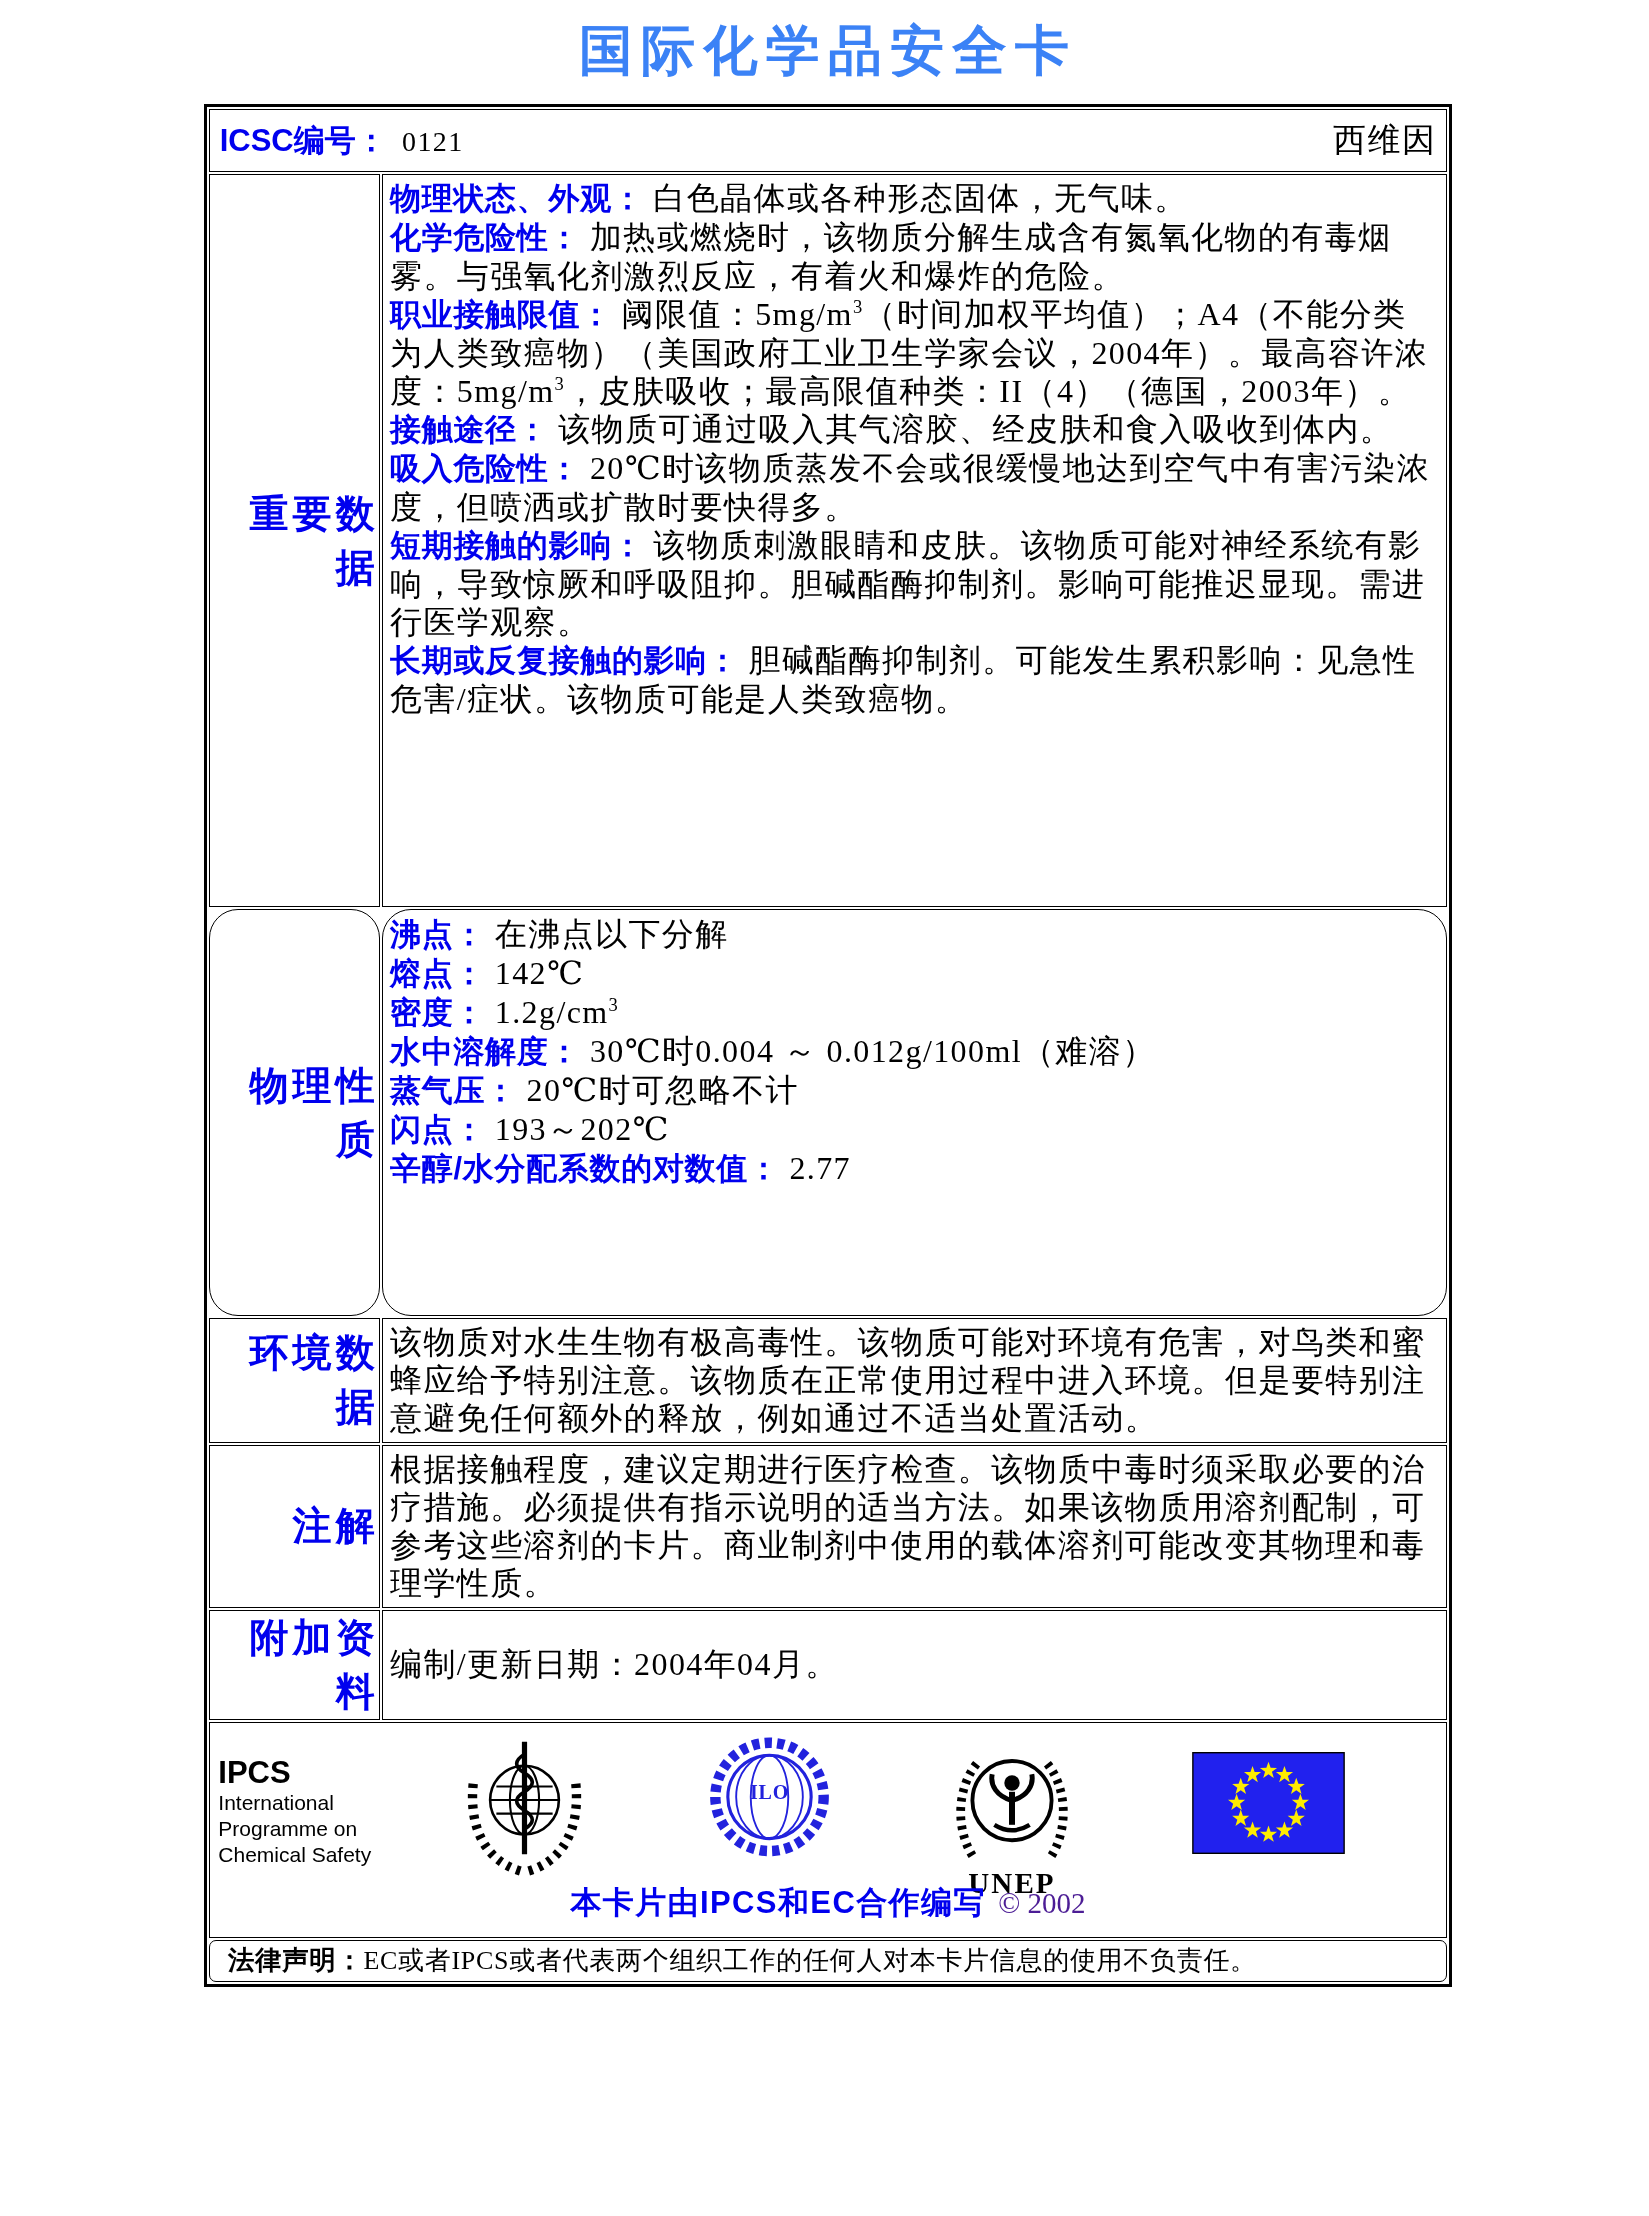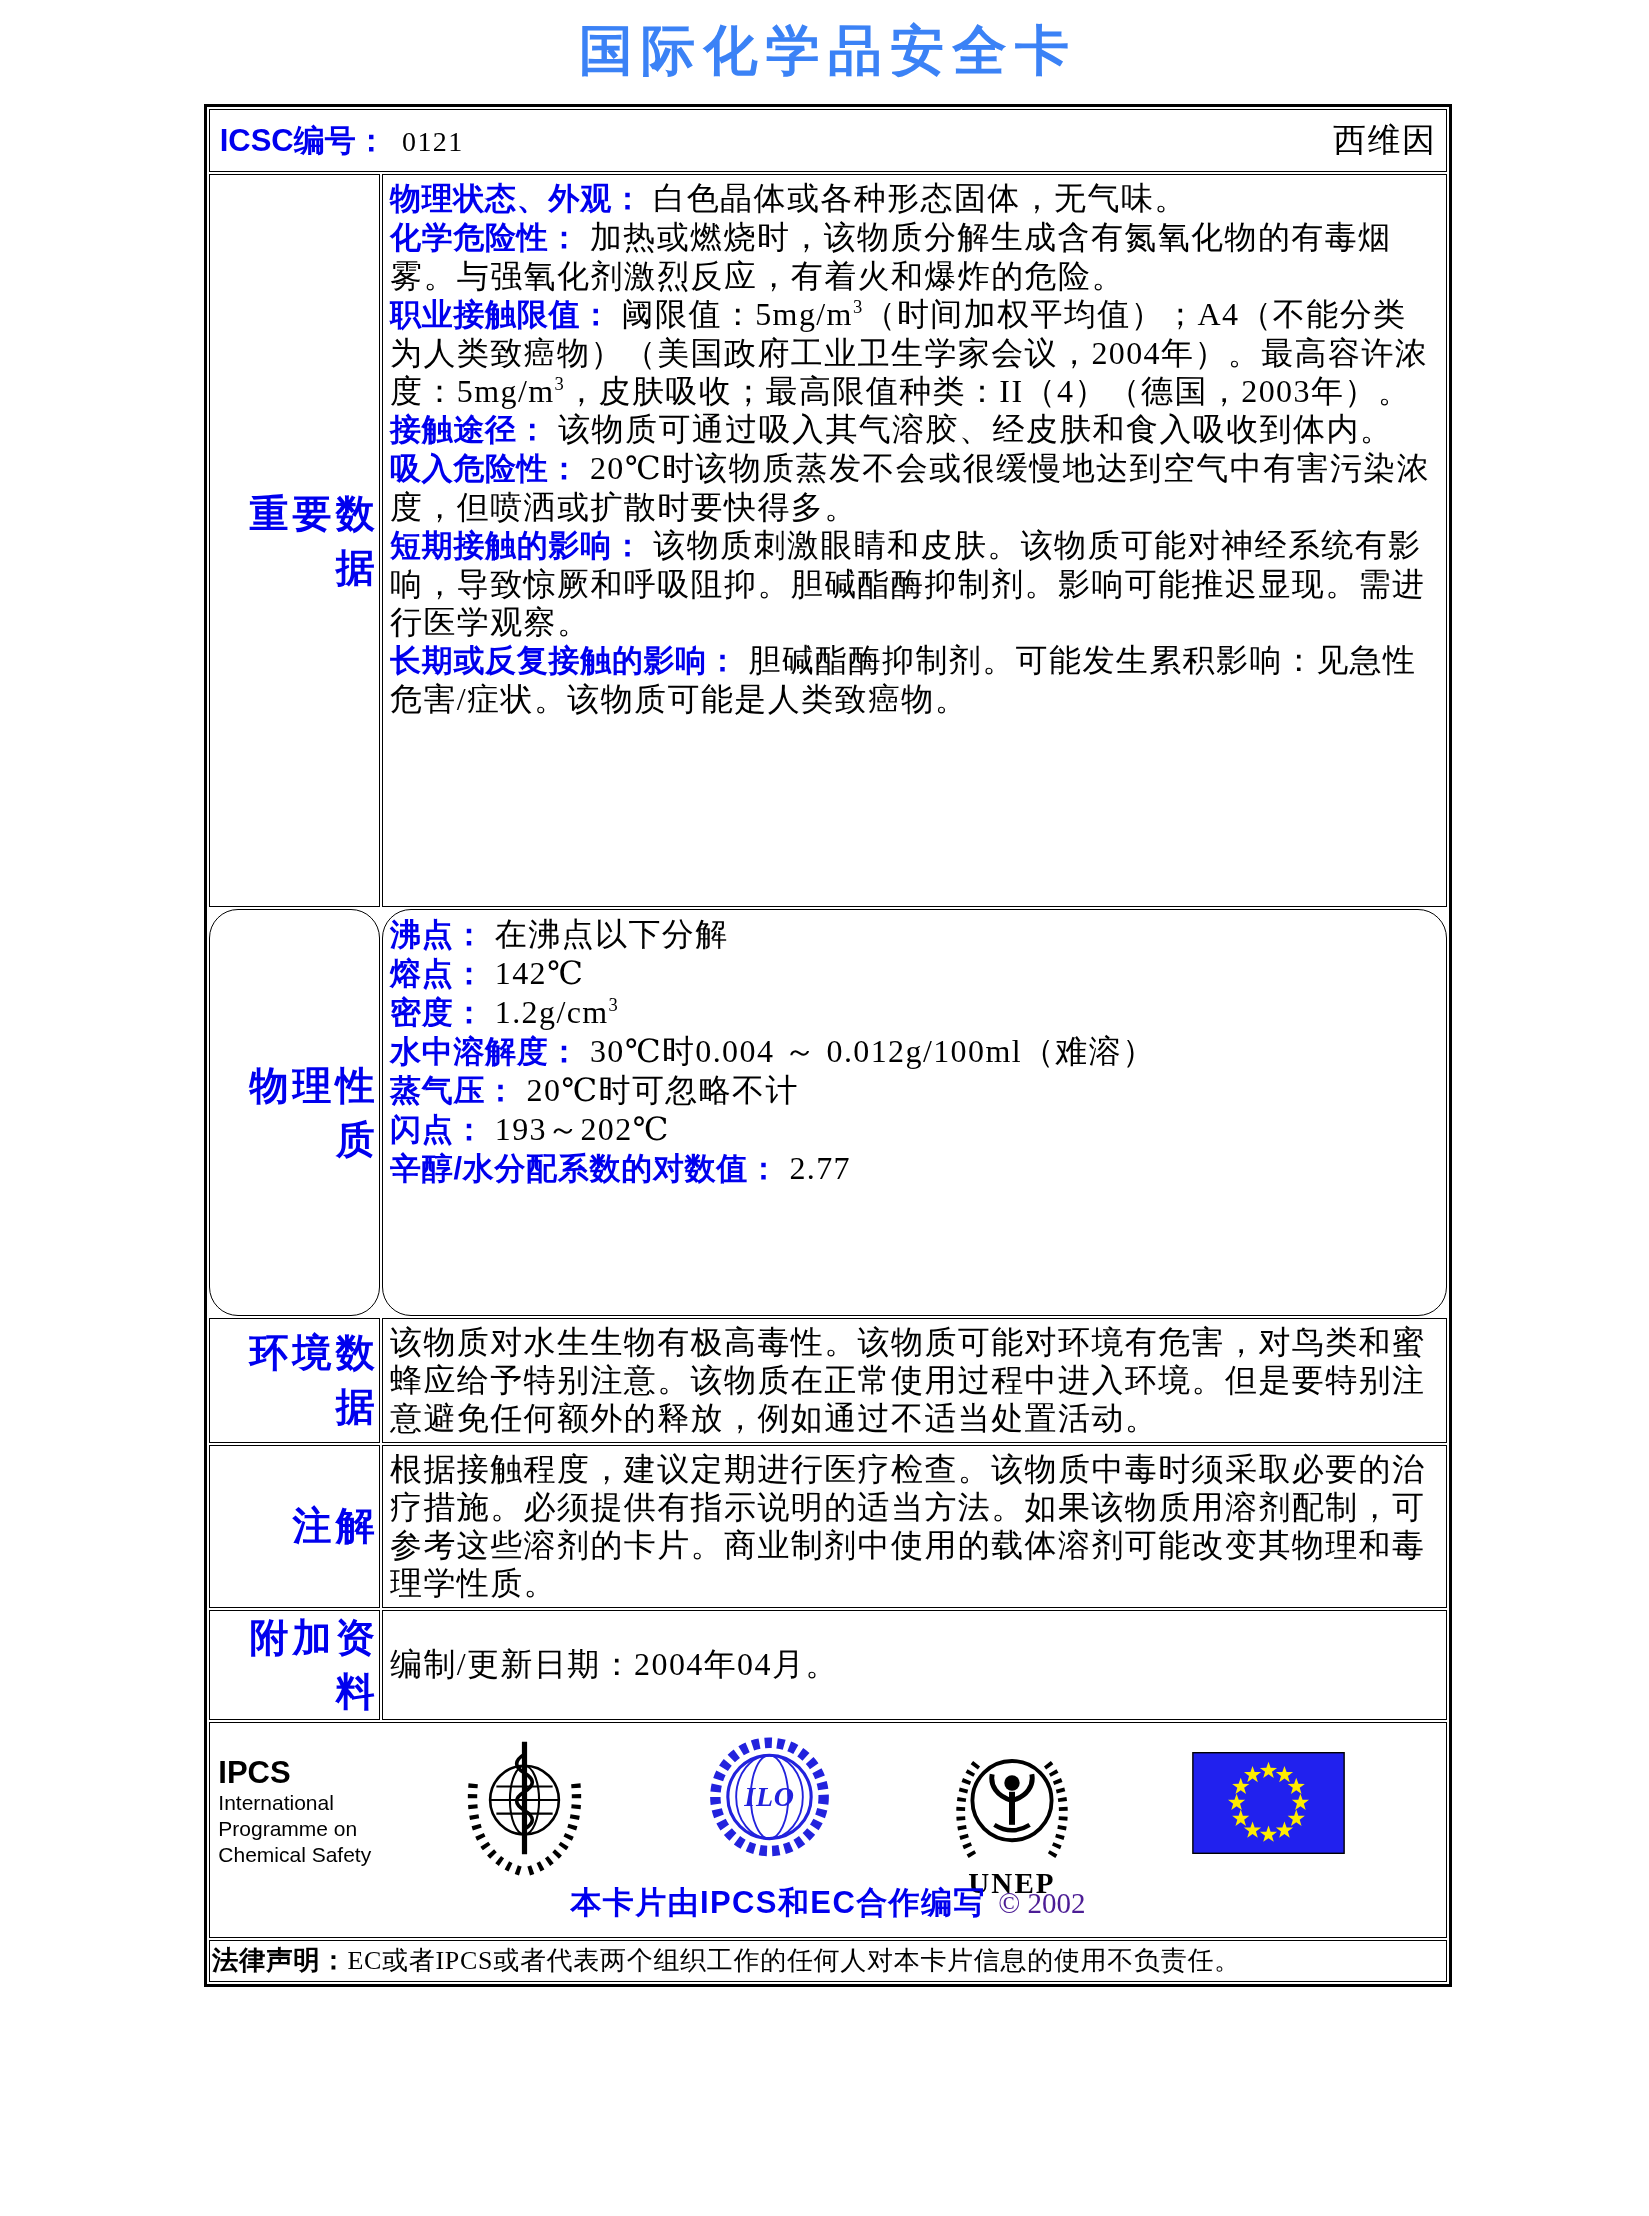--- a/index.html
+++ b/index.html
@@ -53,30 +53,30 @@
   .ipcs-title{font-size:31px;font-weight:bold;line-height:35px;}
   .ipcs-sub{font-size:21px;line-height:26px;}
   .logo{position:absolute;}
   .logo svg{display:block;}
   .logo-who{left:252px;top:8.3px;width:125px;height:159px;}
   .logo-ilo{left:497px;top:8.3px;width:125px;height:159px;}
   .logo-unep{left:736px;top:16.7px;width:132px;text-align:center;}
   .unep-text{display:block;margin-top:-4.2px;font-family:"Liberation Serif","DejaVu Serif",serif;
              font-weight:bold;font-size:29px;letter-spacing:2.1px;color:#000;}
   .ilo-text{position:absolute;left:0;top:50px;width:100%;text-align:center;
-            color:#2222dd;font-weight:bold;font-size:28px;letter-spacing:0.7px;
-            font-family:"Liberation Serif","DejaVu Serif",serif;font-style:italic;}
+            color:#2222dd;font-weight:bold;font-size:20px;letter-spacing:0.7px;
+            font-family:"Liberation Serif","DejaVu Serif",serif;}
   .logo-eu{left:982px;top:29px;width:153px;height:102px;}
   .footer-caption{position:absolute;left:0;top:159px;width:100%;text-align:center;}
   .caption-main{color:#0000ee;font-weight:bold;font-size:31px;letter-spacing:1.4px;
                 font-family:"Liberation Sans","DejaVu Sans",sans-serif;}
   .caption-copy{color:#4c1d95;font-size:29px;margin-left:12.5px;
                 font-family:"Liberation Serif","DejaVu Serif",serif;}
 
-  .legal-cell{padding:0 2px;}
+  .legal-cell{padding:0 18px;border-radius:7px;}
   .legal-lbl{font-weight:bold;font-size:26.4px;letter-spacing:0.7px;
              font-family:"Liberation Sans","DejaVu Sans",sans-serif;}
   .legal-txt{font-size:26px;letter-spacing:0.7px;}
 </style>
 </head>
 <body>
 
 <div class="page">
 
   <h1 class="title">国际化学品安全卡</h1>

